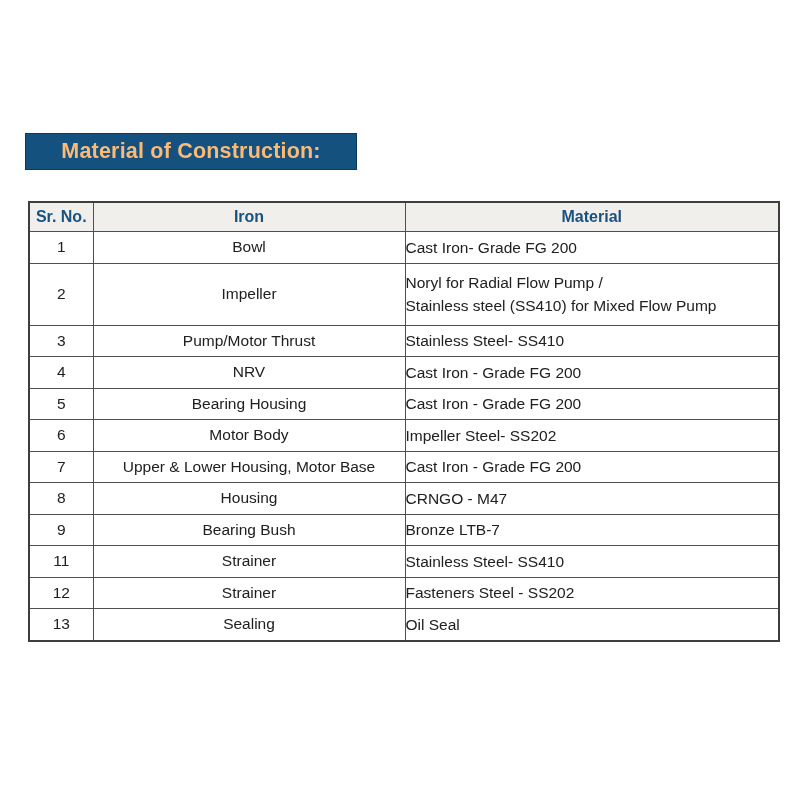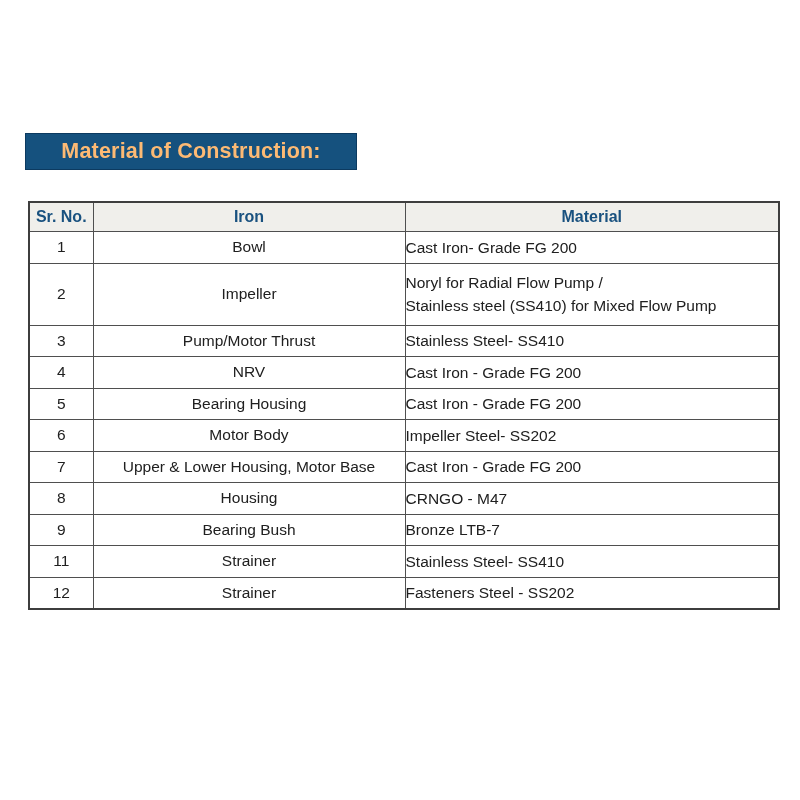--- a/index.html
+++ b/index.html
@@ -136,16 +136,21 @@
       <tr>
         <td class="sr">11</td>
         <td class="part">Strainer</td>
         <td class="material">Stainless Steel- SS410</td>
       </tr>
       <tr>
         <td class="sr">12</td>
         <td class="part">Strainer</td>
         <td class="material">Fasteners Steel - SS202</td>
       </tr>
+      <tr>
+        <td class="sr">13</td>
+        <td class="part">Sealing</td>
+        <td class="material">Oil Seal</td>
+      </tr>
     </tbody>
   </table>
 
 </div>
 
 </body></html>

